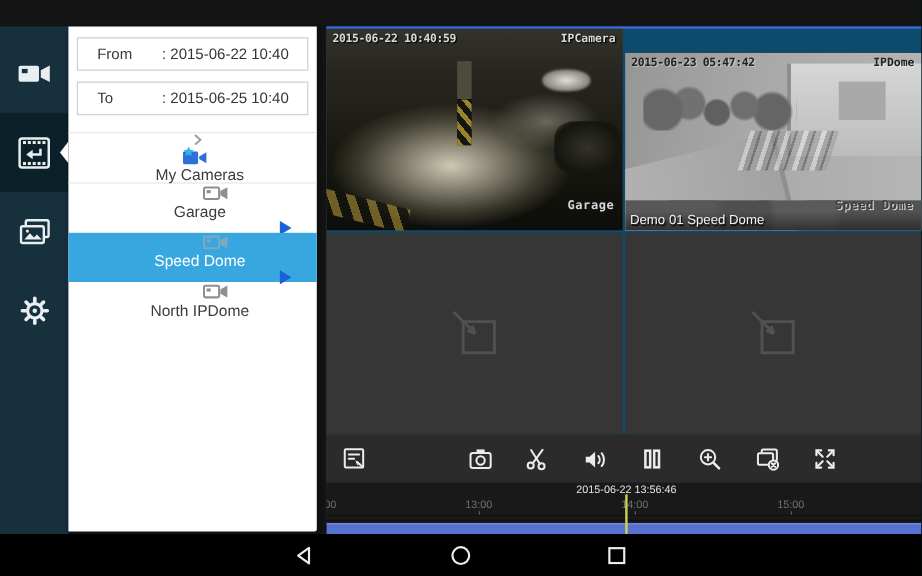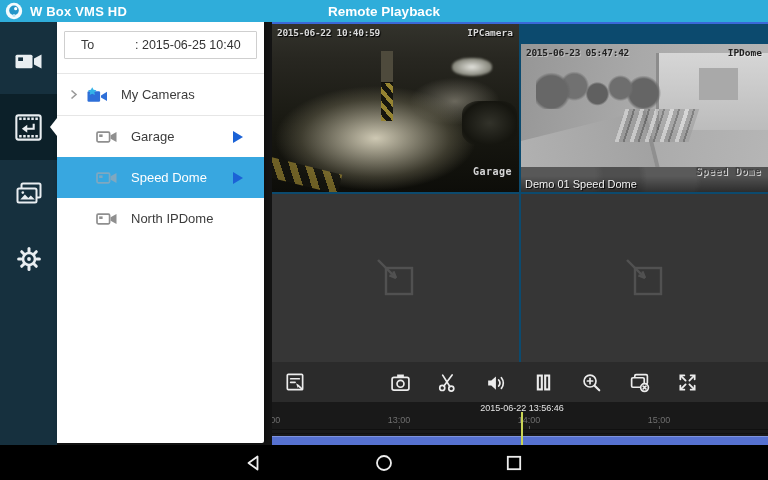--- a/index.html
+++ b/index.html
@@ -31,21 +31,21 @@
   .panel{position:absolute;left:57px;top:22px;width:207px;height:421px;background:#ffffff;
          border-radius:0 0 2px 0;z-index:20;box-shadow:2px 0 5px rgba(0,0,0,.35);}
   .panel::before{content:'';position:absolute;left:-7px;top:96px;width:0;height:0;
          border-top:9px solid transparent;border-bottom:9px solid transparent;
          border-right:7px solid #ffffff;}
   .range-box{margin:9px 7px 0 7px;height:26px;border:1px solid #cfcfcf;border-radius:1px;
          display:flex;align-items:center;font-size:12.5px;color:#3a3a3a;}
   .range-label{width:44px;margin-left:16px;}
   .range-value{margin-left:10px;color:#333;}
   .tree{margin-top:14px;border-top:1px solid #e6e6e6;}
-  .trow{height:41px;display:flex;align-items:center;position:relative;}
+  .trow{height:41px;display:flex;align-items:center;position:relative;flex-direction:column;}
   .trow.sep{border-bottom:1px solid #e6e6e6;}
   .texp{width:16px;margin-left:9px;display:flex;justify-content:center;}
   .ticon{width:24px;margin-left:3px;display:flex;justify-content:center;}
   .trow.child .ticon{margin-left:38px;}
   .tlabel{margin-left:12px;font-size:13px;color:#3c3c3c;}
   .tplay{margin-left:auto;margin-right:21px;}
   .trow.selected{background:#38a7e0;}
   .trow.selected .tlabel{color:#fff;}
 
   
@@ -124,32 +124,20 @@
   .tl-line{position:absolute;left:0;right:0;height:1px;background:#101010;}
   .tl-track{position:absolute;left:0;right:0;top:34px;height:8px;background:#5671d0;
        border-top:1px solid #7e93dd;z-index:1;}
   .tl-playhead{position:absolute;left:249px;top:10px;width:2px;height:33px;background:#c9d455;z-index:2;}
 </style>
 </head>
 <body>
 
 <div id="screen">
 
-  <div class="topbar">
-    <span class="logo">
-      <svg width="18" height="18" viewBox="0 0 18 18">
-        <circle cx="9" cy="9" r="8.2" fill="#f4fbfe"></circle>
-        <circle cx="9" cy="8.4" r="4.8" fill="#2496c9"></circle>
-        <circle cx="10.7" cy="6.7" r="1.6" fill="#ffffff"></circle>
-        <circle cx="9" cy="13.4" r="1.5" fill="#bfe7f5"></circle>
-      </svg>
-    </span>
-    <span class="app-title">W Box VMS HD</span>
-    <span class="page-title">Remote Playback</span>
-  </div>
 
   <div class="sidebar">
     <div class="sb-item">
       <span>
         <svg width="27" height="19" viewBox="0 0 27 19" fill="currentColor">
           <rect x="0.5" y="2.8" width="17" height="13.4" rx="1.5"></rect>
           <rect x="3.2" y="5.4" width="4.8" height="3.6" fill="#16303e"></rect>
           <path d="M19 6.5L26.5 2.6v13.8L19 12.5z"></path>
         </svg>
       </span>
@@ -200,20 +188,24 @@
           </g>
           <circle cx="13" cy="13" r="6" fill="none" stroke="currentColor" stroke-width="2.6"></circle>
           <circle cx="13" cy="13" r="1.9" fill="currentColor"></circle>
         </svg>
       </span>
     </div>
   </div>
 
   <div class="panel">
     <div class="range-box">
+      <span class="range-label">From</span>
+      <span class="range-value">: 2015-06-22  10:40</span>
+    </div>
+    <div class="range-box">
       <span class="range-label">To</span>
       <span class="range-value">: 2015-06-25  10:40</span>
     </div>
 
     <div class="tree">
       <div class="trow sep">
         <span class="texp">
           <svg width="8" height="11" viewBox="0 0 8 11">
               <polyline points="1.5,1.5 6,5.5 1.5,9.5" fill="none" stroke="#9a9a9a" stroke-width="1.6"></polyline>
             </svg>

